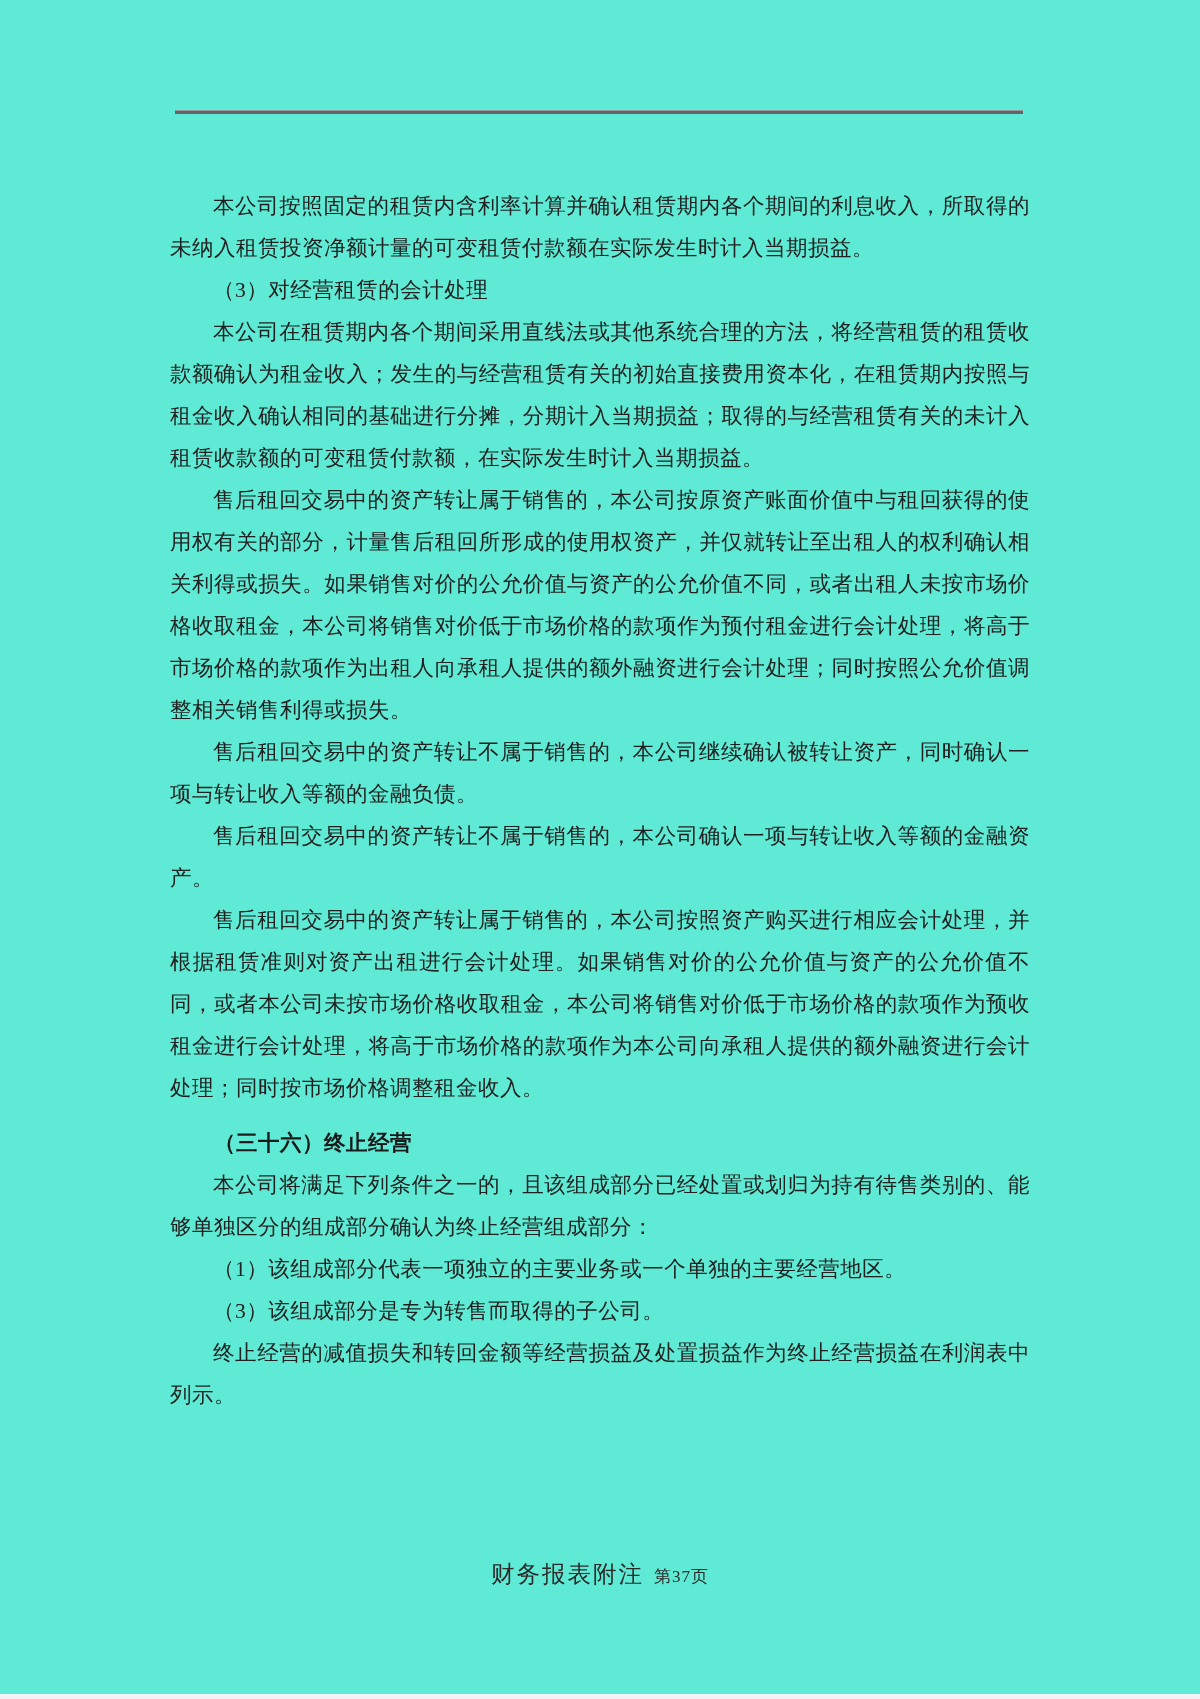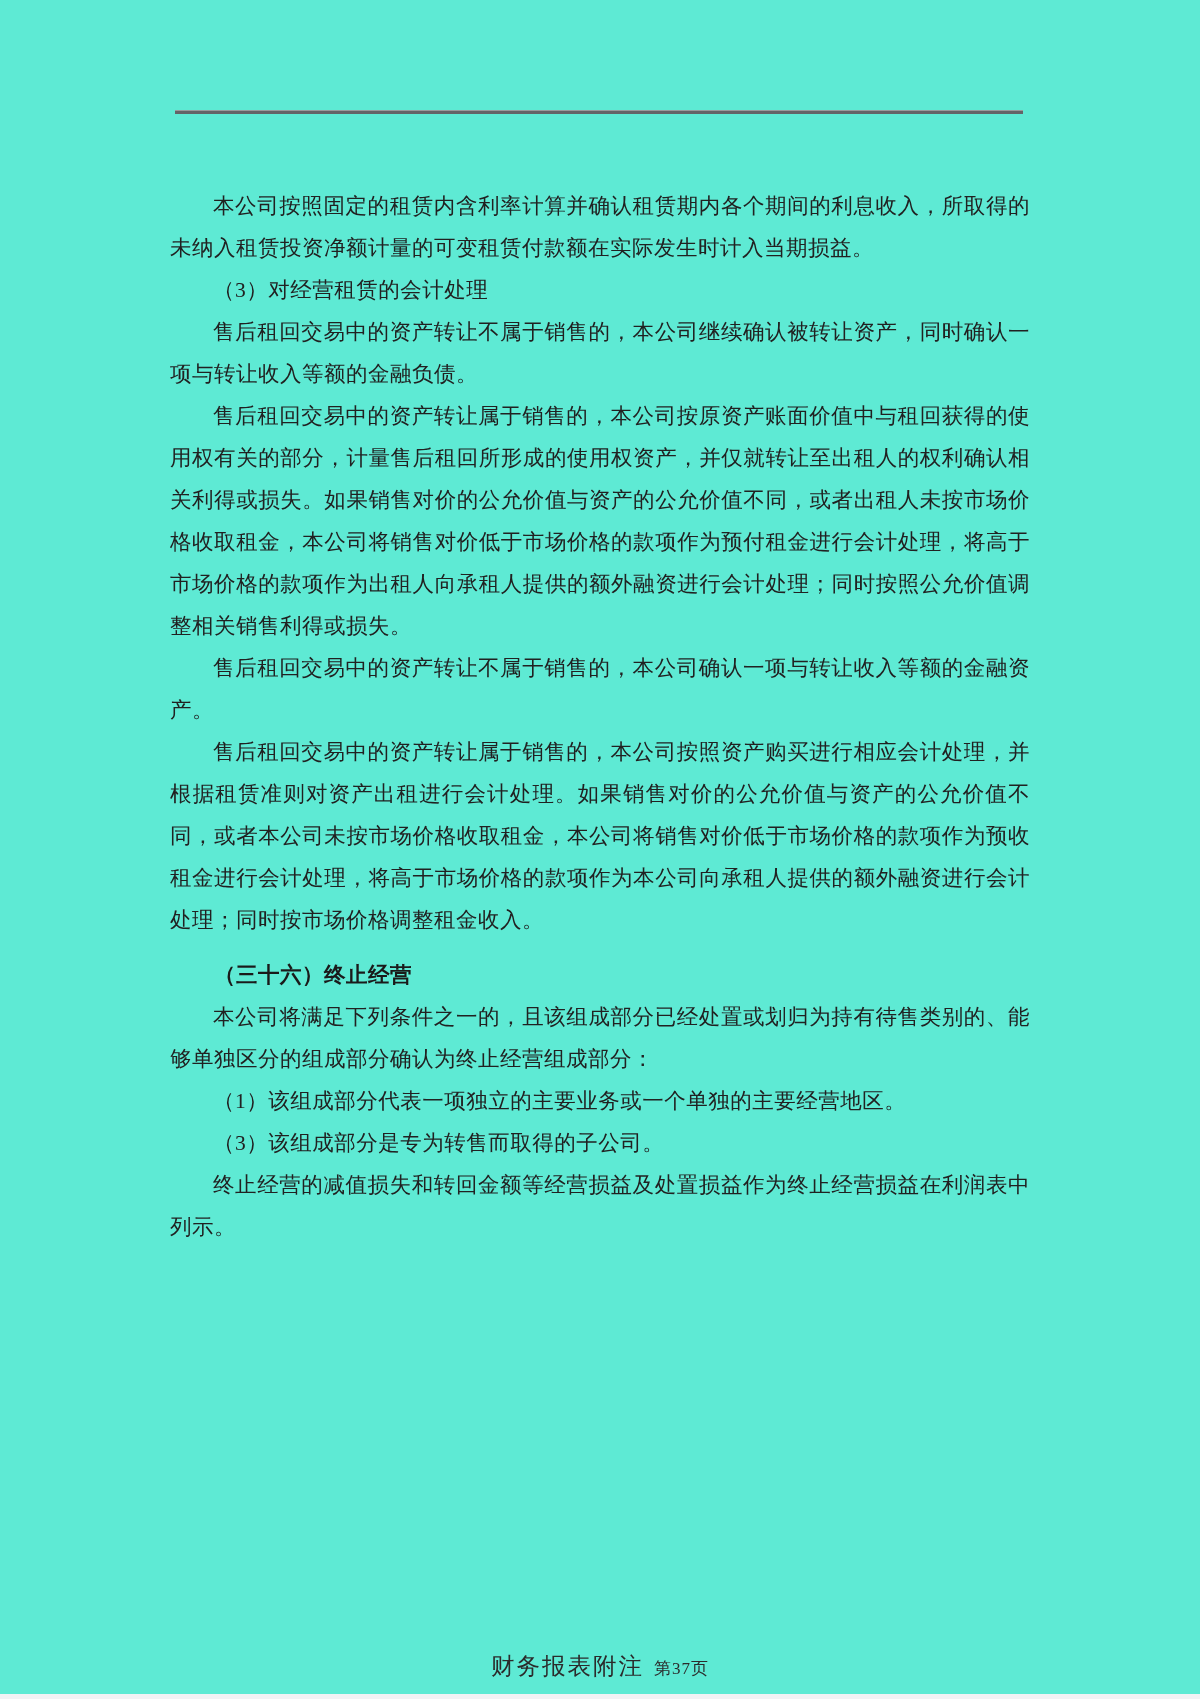--- a/index.html
+++ b/index.html
@@ -56,21 +56,21 @@
   }
   .heading-36 {
     margin: 13px 0 0 0;
   }
   .heading-36 .hnum {
   }
   .footer {
     position: absolute;
     left: 0;
     width: 100%;
-    top: 1650px;
+    top: 1558px;
     text-align: center;
     color: #2b2b2b;
     white-space: nowrap;
   }
   .footer-title {
     font-size: 23.5px;
     letter-spacing: 2px;
   }
   .footer-page {
     font-size: 17px;
@@ -92,25 +92,26 @@
 <div class="page">
 
   <div class="header-rule"></div>
 
   <div class="content">
 
     <p class="para">本公司按照固定的租赁内含利率计算并确认租赁期内各个期间的利息收入，所取得的未纳入租赁投资净额计量的可变租赁付款额在实际发生时计入当期损益。</p>
 
     <p class="para">（3）对经营租赁的会计处理</p>
 
+    <p class="para">本公司在租赁期内各个期间采用直线法或其他系统合理的方法，将经营租赁的租赁收款额确认为租金收入；发生的与经营租赁有关的初始直接费用资本化，在租赁期内按照与租金收入确认相同的基础进行分摊，分期计入当期损益；取得的与经营租赁有关的未计入租赁收款额的可变租赁付款额，在实际发生时计入当期损益。</p>
 
 
+    <p class="para">售后租回交易中的资产转让属于销售的，本公司按原资产账面价值中与租回获得的使用权有关的部分，计量售后租回所形成的使用权资产，并仅就转让至出租人的权利确认相关利得或损失。如果销售对价的公允价值与资产的公允价值不同，或者出租人未按市场价格收取租金，本公司将销售对价低于市场价格的款项作为预付租金进行会计处理，将高于市场价格的款项作为出租人向承租人提供的额外融资进行会计处理；同时按照公允价值调整相关销售利得或损失。</p>
+
     <p class="para">售后租回交易中的资产转让不属于销售的，本公司继续确认被转让资产，同时确认一项与转让收入等额的金融负债。</p>
-
-    <p class="para">售后租回交易中的资产转让属于销售的，本公司按原资产账面价值中与租回获得的使用权有关的部分，计量售后租回所形成的使用权资产，并仅就转让至出租人的权利确认相关利得或损失。如果销售对价的公允价值与资产的公允价值不同，或者出租人未按市场价格收取租金，本公司将销售对价低于市场价格的款项作为预付租金进行会计处理，将高于市场价格的款项作为出租人向承租人提供的额外融资进行会计处理；同时按照公允价值调整相关销售利得或损失。</p>
 
     <p class="para">售后租回交易中的资产转让不属于销售的，本公司确认一项与转让收入等额的金融资产。</p>
 
     <p class="para">售后租回交易中的资产转让属于销售的，本公司按照资产购买进行相应会计处理，并根据租赁准则对资产出租进行会计处理。如果销售对价的公允价值与资产的公允价值不同，或者本公司未按市场价格收取租金，本公司将销售对价低于市场价格的款项作为预收租金进行会计处理，将高于市场价格的款项作为本公司向承租人提供的额外融资进行会计处理；同时按市场价格调整租金收入。</p>
 
     <div class="heading heading-36">
       <span class="hnum">（三十六）</span><span class="htitle">终止经营</span>
     </div>
 
     <p class="para">本公司将满足下列条件之一的，且该组成部分已经处置或划归为持有待售类别的、能够单独区分的组成部分确认为终止经营组成部分：</p>

